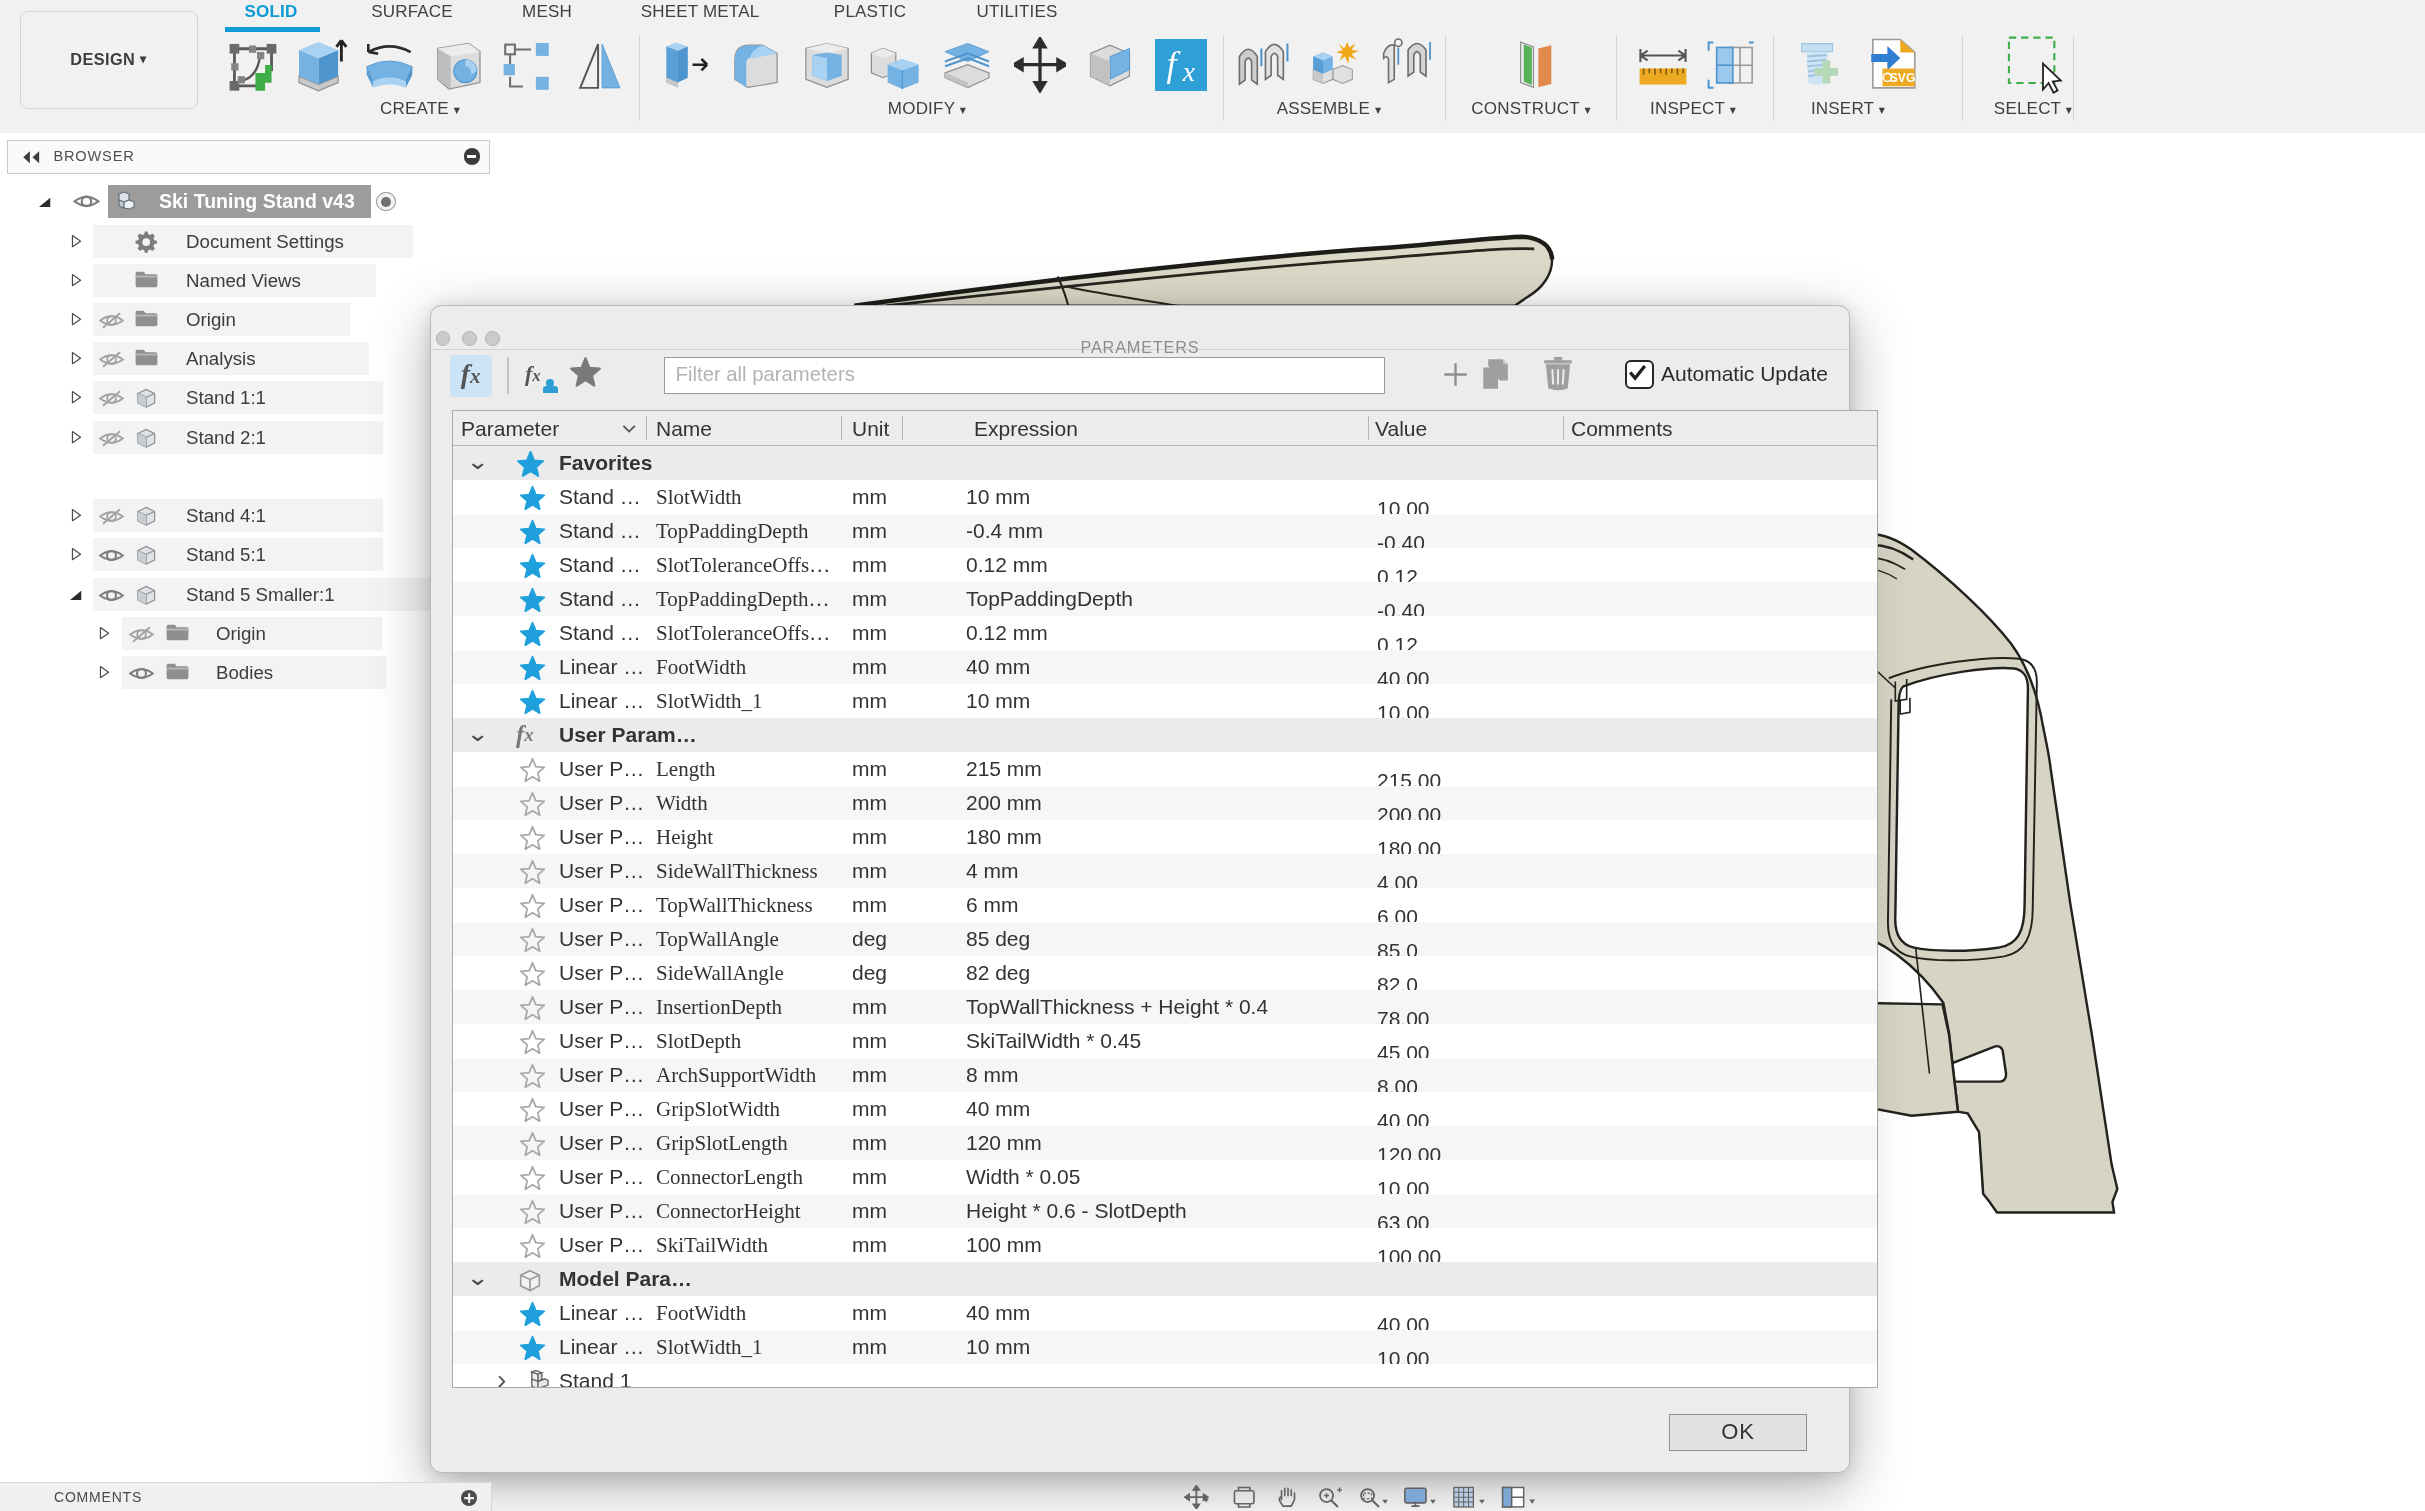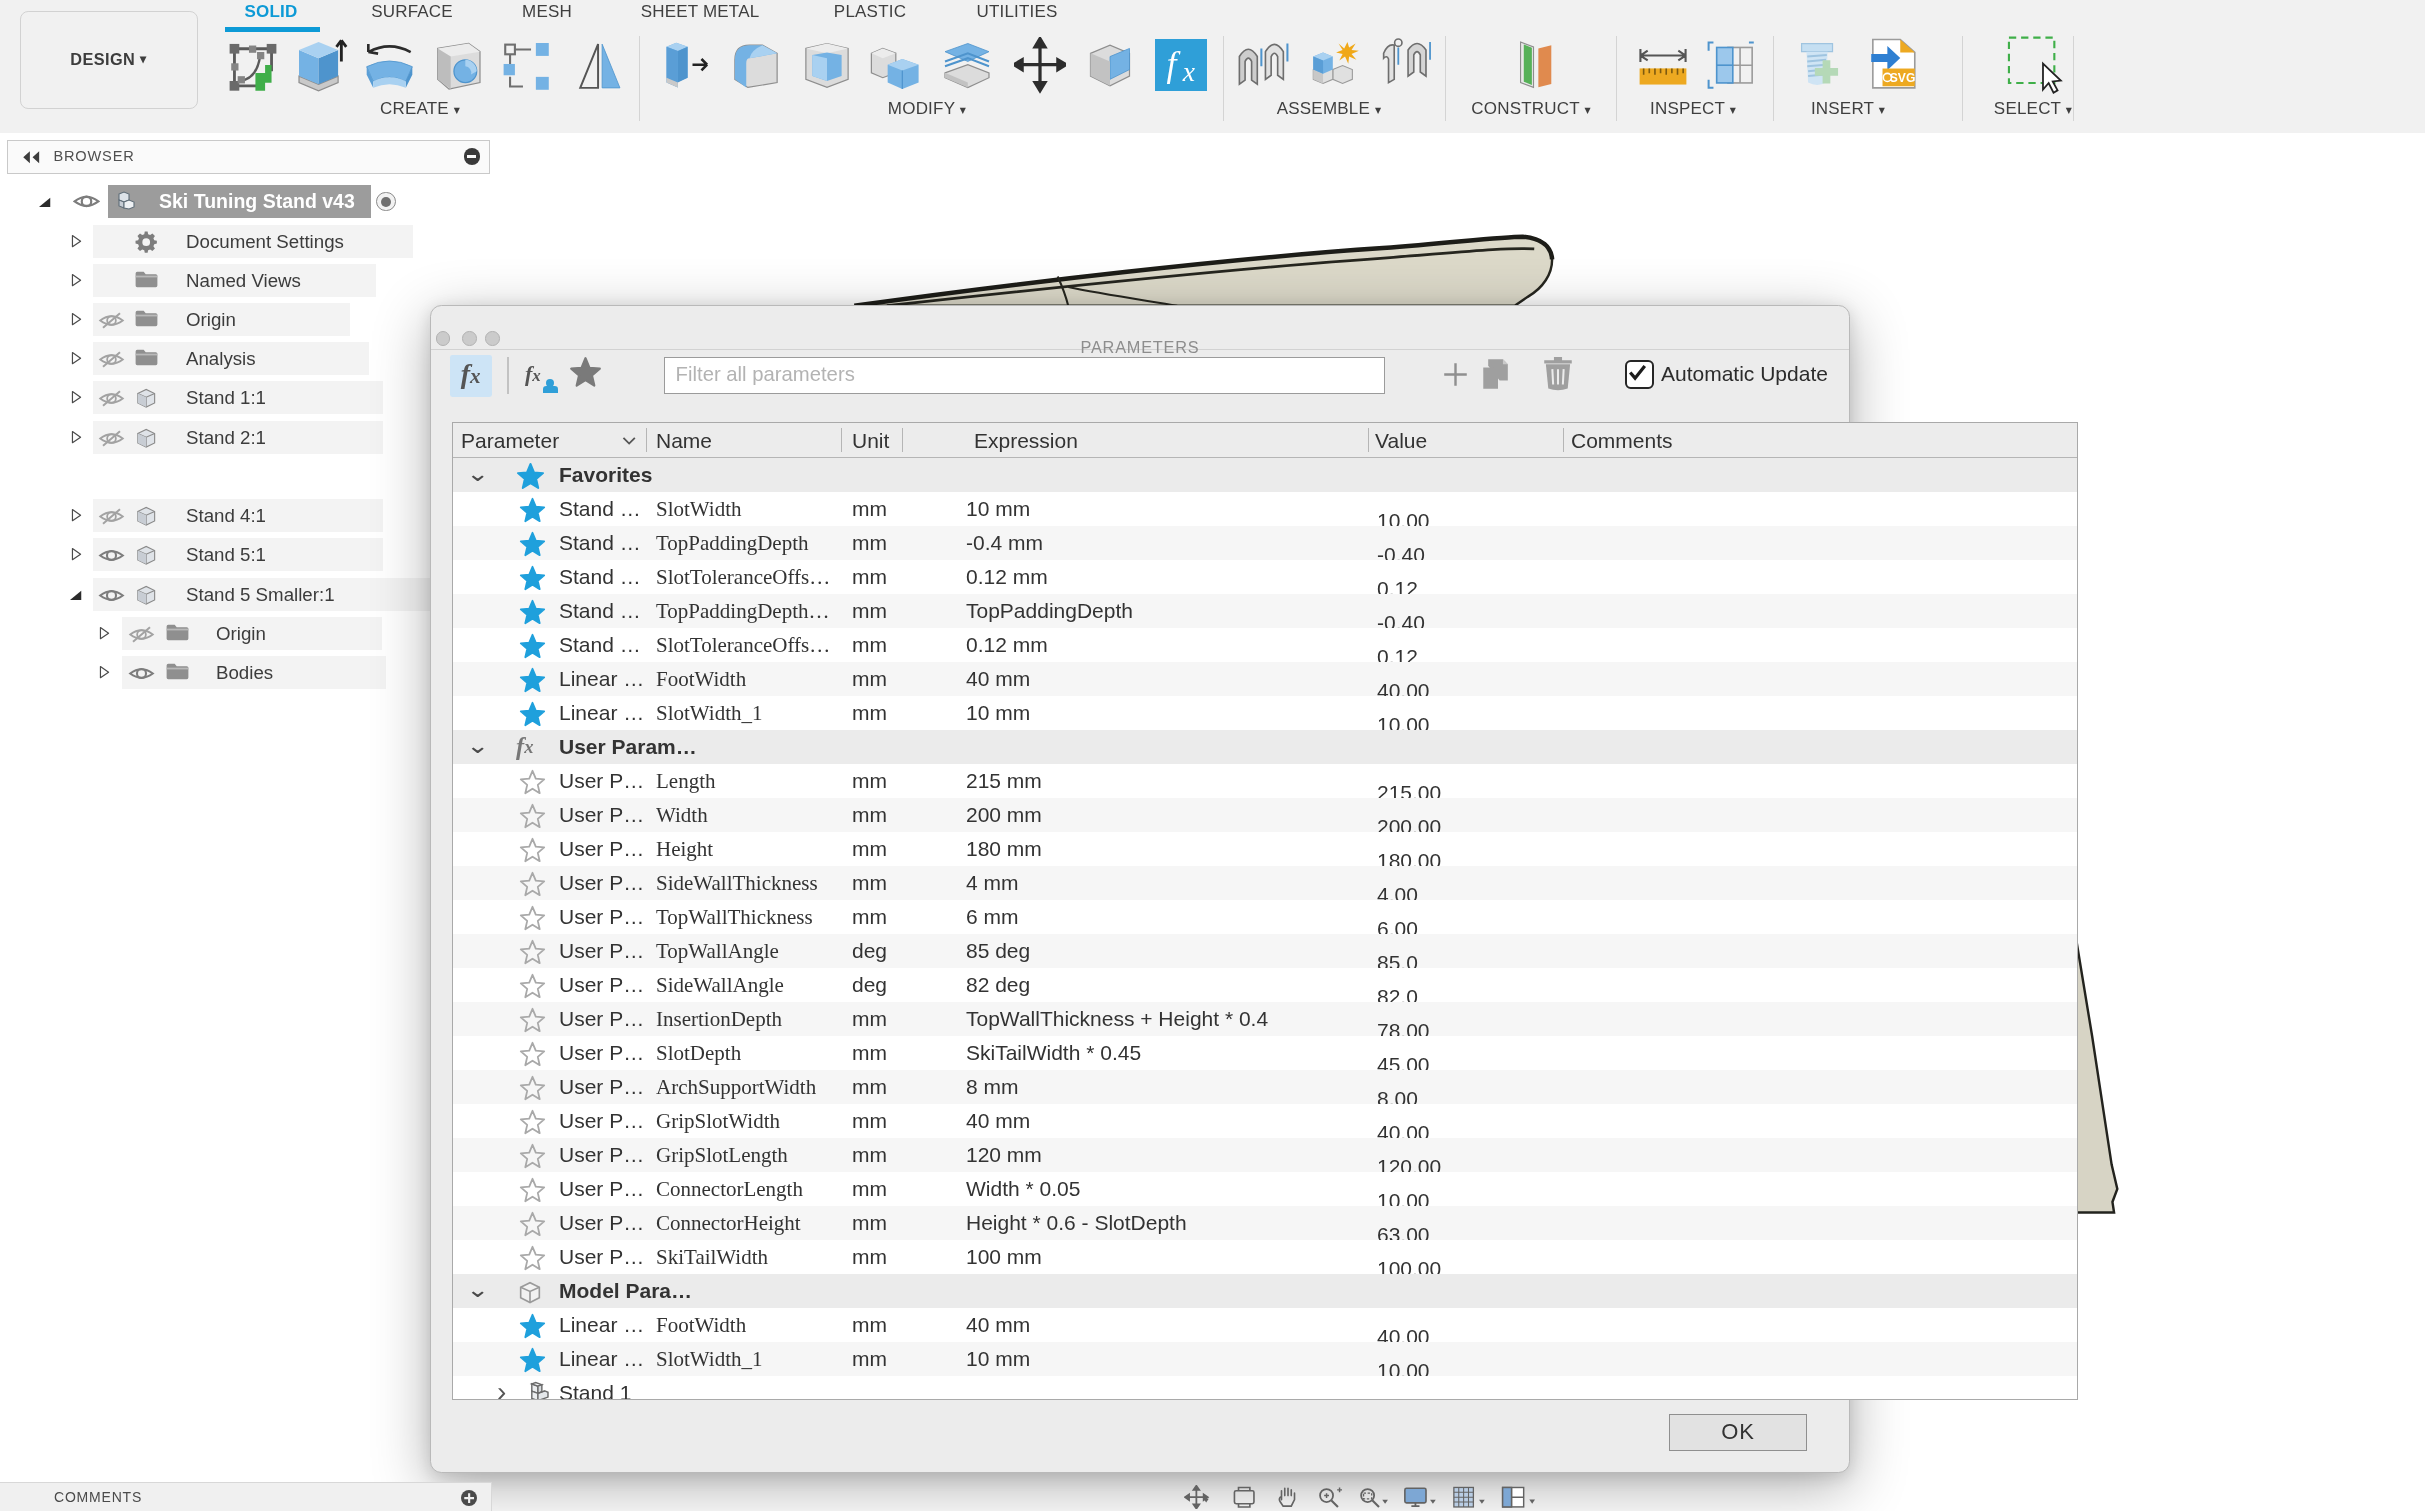--- a/index.html
+++ b/index.html
@@ -23,21 +23,21 @@
 .tl { position:absolute; top:9px; width:14.6px; height:14.6px; border-radius:50%; background:#cbcbcb; border:0.8px solid #b2b2b2; }
 .title { position:absolute; left:0; top:0; width:100%; height:35px; line-height:50px; text-align:center;
   font-size:16.3px; color:#8d8d8d; letter-spacing:0.8px; }
 .fxbtn { position:absolute; left:18.7px; top:49px; width:42px; height:42px; background:#cde4f6; border-radius:2.4px;
   text-align:center; line-height:37px; }
 .tsep { position:absolute; left:76px; top:51px; width:1.6px; height:37px; background:#c2c2c2; }
 .filter { position:absolute; left:233px; top:51px; width:721px; height:37px; background:#fff;
   border:1.6px solid #9b9b9b; font-size:20.3px; color:#b3b3b3; line-height:33px; padding-left:10.6px; }
 .chk { position:absolute; left:1194px; top:54px; width:28.5px; height:28.5px; border:2.4px solid #262626; border-radius:5.7px; background:#fff; }
 .autol { position:absolute; left:1230px; top:49px; height:37px; line-height:37px; font-size:21px; color:#2c2c2c; white-space:nowrap; }
-.tbl { position:absolute; left:21px; top:116px; width:1626px; height:978px; background:#a3a3a3;
+.tbl { position:absolute; left:21px; top:104px; width:1426px; height:978px; background:#a3a3a3;
   border:0.8px solid #a9a9a9; overflow:hidden; }
 .thead { position:relative; width:100%; height:35px; background:#ececec; border-bottom:0.8px solid #b5b5b5; }
 .thead span { position:absolute; top:0; height:35px; line-height:35px; font-size:21px; color:#333; }
 .thead i { position:absolute; top:4.9px; height:24.4px; width:0.8px; background:#b5b5b5; }
 .trow { position:relative; width:100%; height:34px; font-size:21px; color:#333; }
 .trow.w { background:#fff; }
 .trow.g { background:#f6f6f6; }
 .trow.grp { background:#ebebeb; }
 .trow span { position:absolute; top:0; height:34px; line-height:34px; white-space:nowrap; }
 .chev { left:13px; font-size:28px; color:#4a4a4a; line-height:29px !important; letter-spacing:0; transform:scaleY(0.8); }

